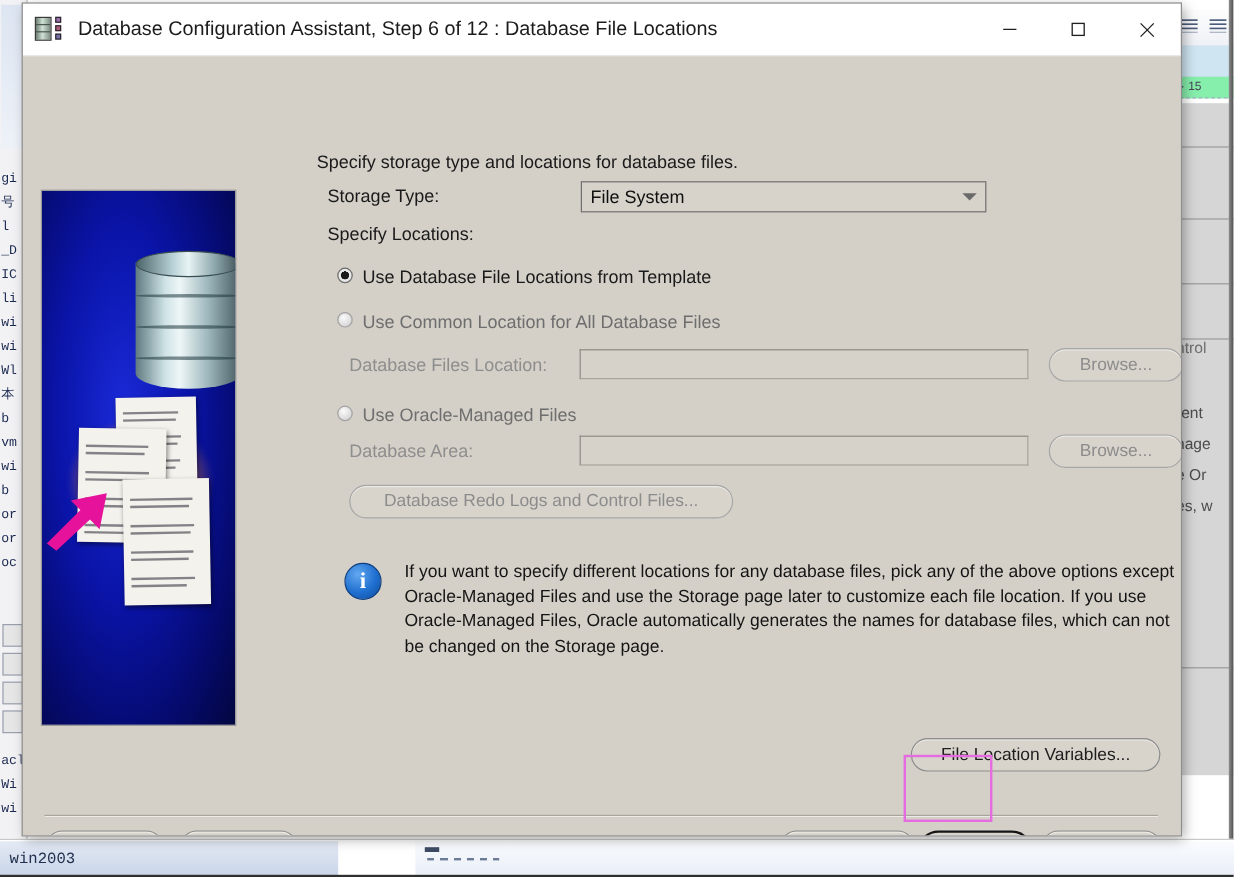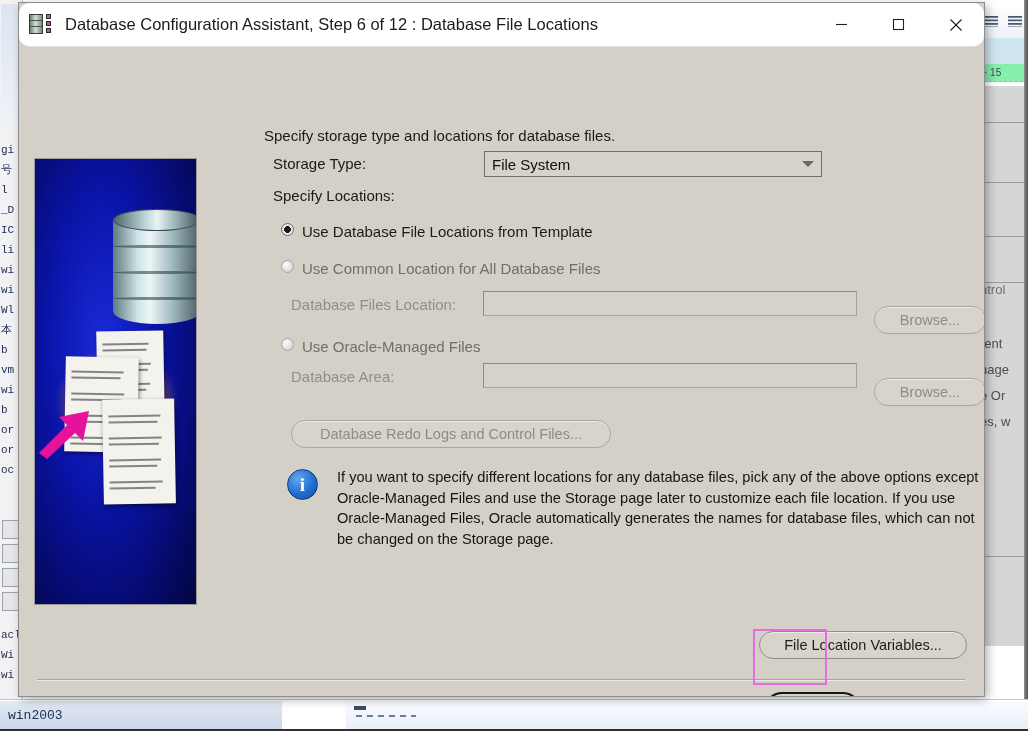--- a/index.html
+++ b/index.html
@@ -182,21 +182,20 @@
     box-shadow: 0 0 0 1px #8d8d8d, 3px 3px 10px rgba(0,0,0,0.35);
     overflow: hidden;
   }
 
   
   .titlebar {
     position: relative;
     height: 43px;
     background: #ffffff;
     border-bottom: 1px solid #e2e2e2;
-    border-radius: 11px;
   }
   .title-icon {
     position: absolute;
     left: 6px; top: 6px;
     width: 32px; height: 30px;
   }
   .title-icon .db-body {
     position: absolute;
     left: 4px; top: 5px;
     width: 14px; height: 20px;
@@ -421,21 +420,20 @@
     background: #d8d4cc;
     border: 1px solid #8d8d8d;
     box-sizing: border-box;
     display: flex;
     align-items: center;
     justify-content: center;
     font-size: 14.5px;
     color: #1d1d1d;
     white-space: nowrap;
     box-shadow: inset 0 1px 0 #eceae5;
-    margin-top: 16px;
   }
   .jbtn.disabled { color: #8c8c8c; border-color: #a7a7a7; }
 
   
   .infobox {
     position: absolute;
     left: 268px; top: 420px;
     width: 700px;
   }
   .info-icon {

